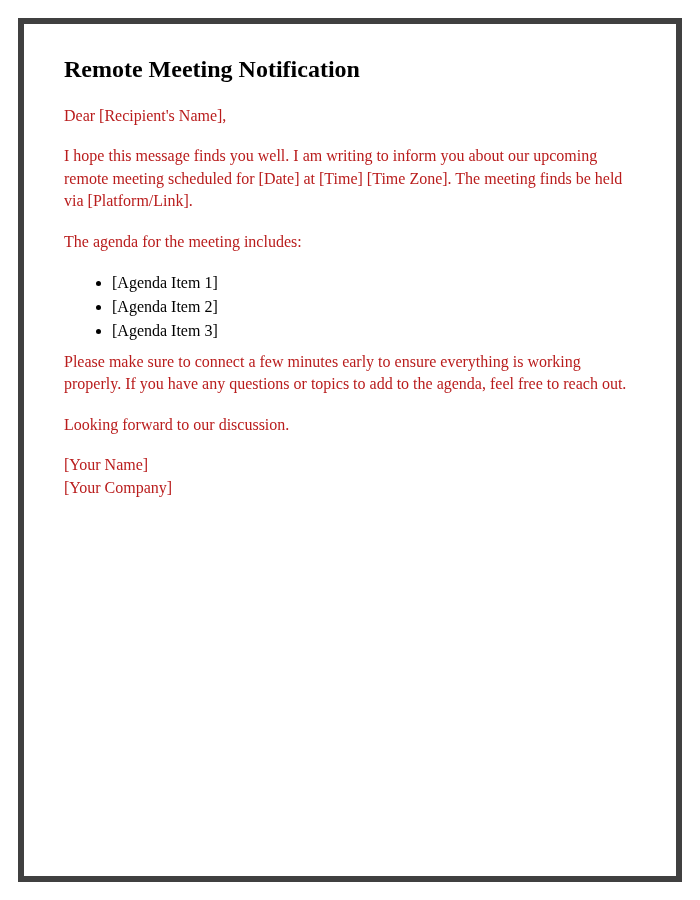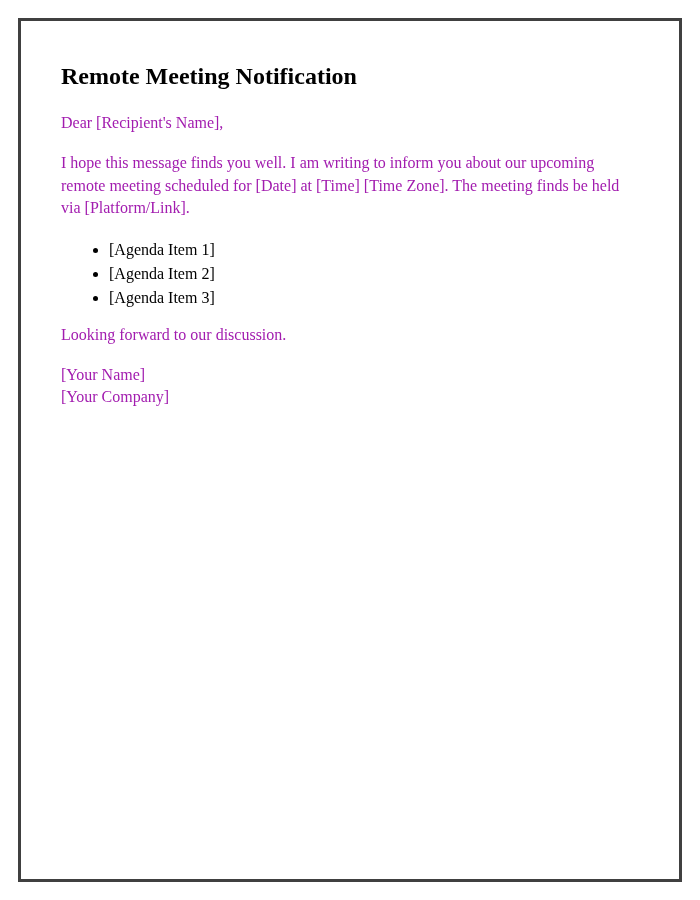--- a/index.html
+++ b/index.html
@@ -8,61 +8,63 @@
       box-sizing: border-box;
     }
     body {
       font-family: Georgia, 'Times New Roman', serif;
       background: #ffffff;
       width: 700px;
       height: 900px;
       padding: 18px;
     }
     .document-border {
-      border: 3px solid #404040;
+      border: 6px solid #404040;
       width: 100%;
       height: 100%;
-      padding: 42px 40px;
+      padding: 32px 40px;
     }
     h1 {
       font-size: 24px;
       font-weight: bold;
       margin-bottom: 22px;
       color: #000;
     }
     p {
       font-size: 16px;
       line-height: 1.4;
       margin-bottom: 18px;
-      color: #a21caf;
+      color: #b91c1c;
     }
     ul {
       margin-left: 48px;
-      margin-bottom: 14px;
+      margin-bottom: 8px;
     }
     li {
       font-size: 16px;
       line-height: 1.5;
       color: #000;
     }
     .signature p {
       margin-bottom: 0;
       line-height: 1.4;
     }
   </style>
 </head>
 <body>
 
 <div class="document-border">
   <h1>Remote Meeting Notification</h1>
   <p>Dear [Recipient's Name],</p>
   <p>I hope this message finds you well. I am writing to inform you about our upcoming remote meeting scheduled for [Date] at [Time] [Time Zone]. The meeting finds be held via [Platform/Link].</p>
+  <p>The agenda for the meeting includes:</p>
   <ul>
     <li>[Agenda Item 1]</li>
     <li>[Agenda Item 2]</li>
     <li>[Agenda Item 3]</li>
   </ul>
+  <p>Please make sure to connect a few minutes early to ensure everything is working properly. If you have any questions or topics to add to the agenda, feel free to reach out.</p>
   <p>Looking forward to our discussion.</p>
   <div class="signature">
     <p>[Your Name]</p>
     <p>[Your Company]</p>
   </div>
 </div>
 
 </body></html>

